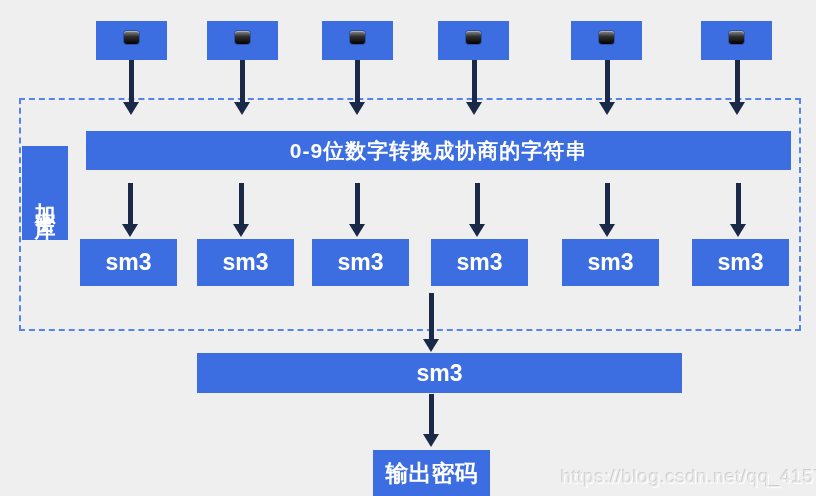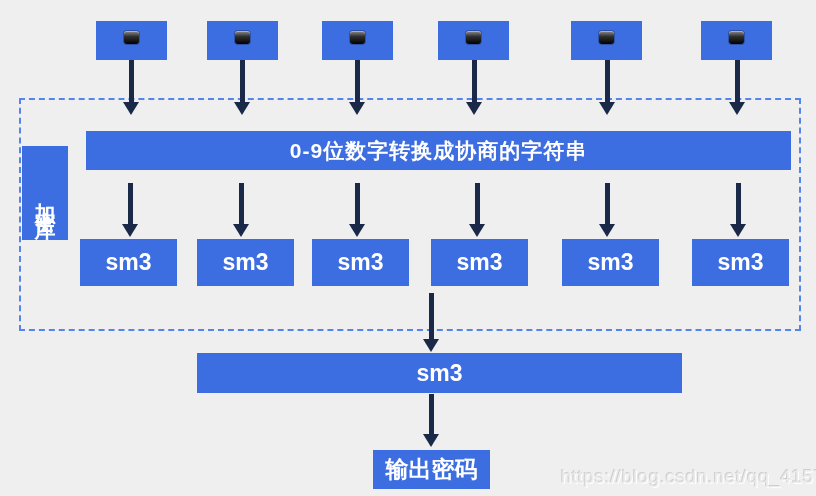--- a/index.html
+++ b/index.html
@@ -89,21 +89,21 @@
     font-weight: 600;
   }
   .final-bar {
     left: 197px; top: 353px;
     width: 485px; height: 40px;
     font-size: 23px;
     font-weight: 600;
   }
   .output-box {
     left: 373px; top: 450px;
-    width: 117px; height: 39px;
+    width: 117px; height: 46px;
     font-size: 23px;
     font-weight: 600;
   }
   .watermark {
     position: absolute;
     left: 561px; top: 466px;
     font-size: 19px;
     letter-spacing: 0.5px;
     color: #eceaea;
     text-shadow: -1px -1px 0 rgba(178,178,178,0.55), 1px 1px 0 rgba(255,255,255,0.95);

